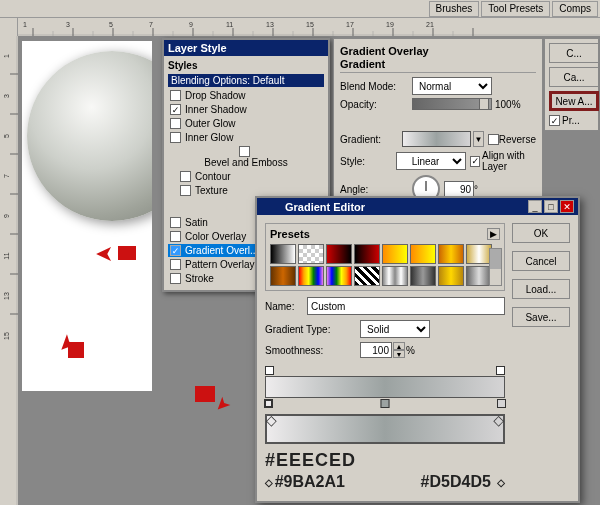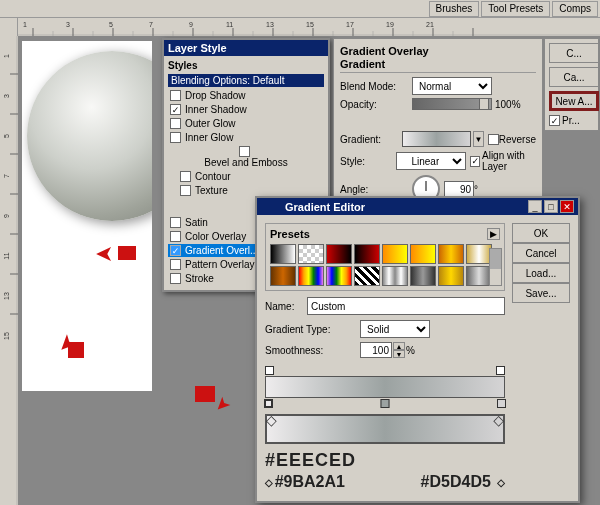--- a/index.html
+++ b/index.html
@@ -240,21 +240,21 @@
     <div style="width:80px;height:16px;background:linear-gradient(to right,#eeeced,#9ba2a1,#d5d4d5);border:1px solid #555;cursor:pointer;"></div>
     <div style="margin-left:2px;width:12px;height:16px;background:#d4d0c8;border:1px solid #888;display:flex;align-items:center;justify-content:center;font-size:8px;cursor:pointer;">▼</div>
     <div style="display:flex;align-items:center;gap:0;margin-left:4px;font-size:10px;">
       <div style="width:11px;height:11px;border:1px solid #666;background:white;"></div>
       <span>Reverse</span>
     </div>
   </div>
 
   <div style="display:flex;align-items:center;margin-bottom:3px;font-size:10px;">
     <span style="width:72px;">Style:</span>
-    <select style="height:18px;font-size:10px;background:white;border:1px solid #666;padding:0 10px;width:70px;">
+    <select style="height:18px;font-size:10px;background:white;border:1px solid #666;padding:0 10px;width:70px;text-align:right;">
       <option>Linear</option>
     </select>
     <div style="display:flex;align-items:center;gap:2px;margin-left:4px;font-size:10px;">
       <div style="width:11px;height:11px;border:1px solid #666;background:white;display:flex;align-items:center;justify-content:center;font-size:9px;">✓</div>
       <span>Align with Layer</span>
     </div>
   </div>
 
   <div style="display:flex;align-items:center;margin-bottom:3px;font-size:10px;">
     <span style="width:72px;">Angle:</span>
@@ -314,21 +314,21 @@
         <div style="width:26px;height:20px;border:1px solid #666;background:linear-gradient(to right,#333,#999,#333);cursor:pointer;"></div>
         <div style="width:26px;height:20px;border:1px solid #666;background:linear-gradient(to right,#b8860b,#ffd700,#b8860b);cursor:pointer;"></div>
         <div style="width:26px;height:20px;border:1px solid #666;background:linear-gradient(to right,#666,#ddd,#666);cursor:pointer;"></div>
       </div>
 
       <div style="position:absolute;right:2px;top:24px;bottom:4px;width:13px;border:1px solid #888;background:#d4d0c8;">
         <div style="width:100%;height:20px;background:#ababab;"></div>
       </div>
     </div>
 
-    <div style="position:absolute;right:8px;top:8px;display:flex;flex-direction:column;gap:0;">
+    <div style="position:absolute;right:8px;top:8px;display:flex;flex-direction:column;gap:8px;">
       <button style="width:58px;height:20px;background:#d4d0c8;border:1px solid #888;font-size:10px;cursor:pointer;">OK</button>
       <button style="width:58px;height:20px;background:#d4d0c8;border:1px solid #888;font-size:10px;cursor:pointer;">Cancel</button>
       <button style="width:58px;height:20px;background:#d4d0c8;border:1px solid #888;font-size:10px;cursor:pointer;">Load...</button>
       <button style="width:58px;height:20px;background:#d4d0c8;border:1px solid #888;font-size:10px;cursor:pointer;">Save...</button>
     </div>
 
     <div style="display:flex;align-items:center;margin-bottom:5px;font-size:10px;">
       <span style="width:42px;">Name:</span>
       <input type="text" style="flex: 1 1 0%; height: 18px; border: 1px solid rgb(102, 102, 102); background: white; font-size: 10px; padding: 0px 3px; margin-right: 65px;" value="Custom">
     </div>

